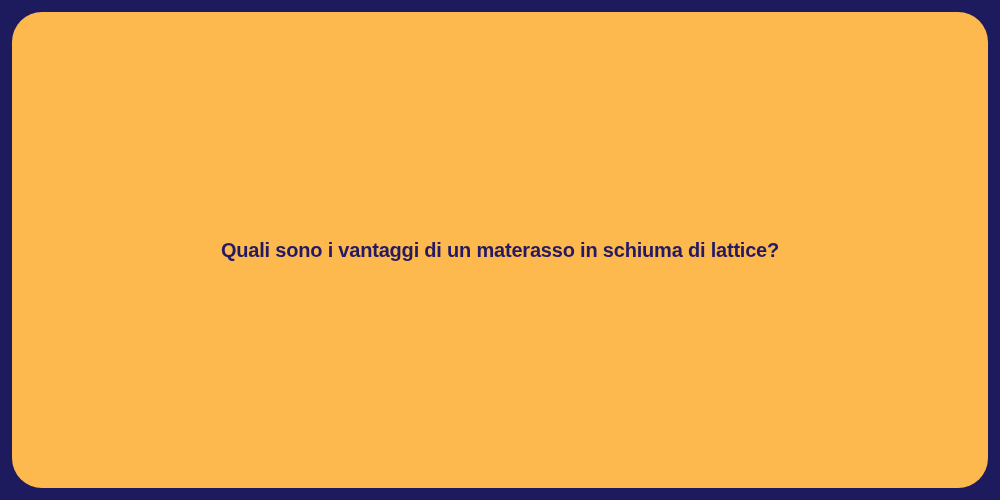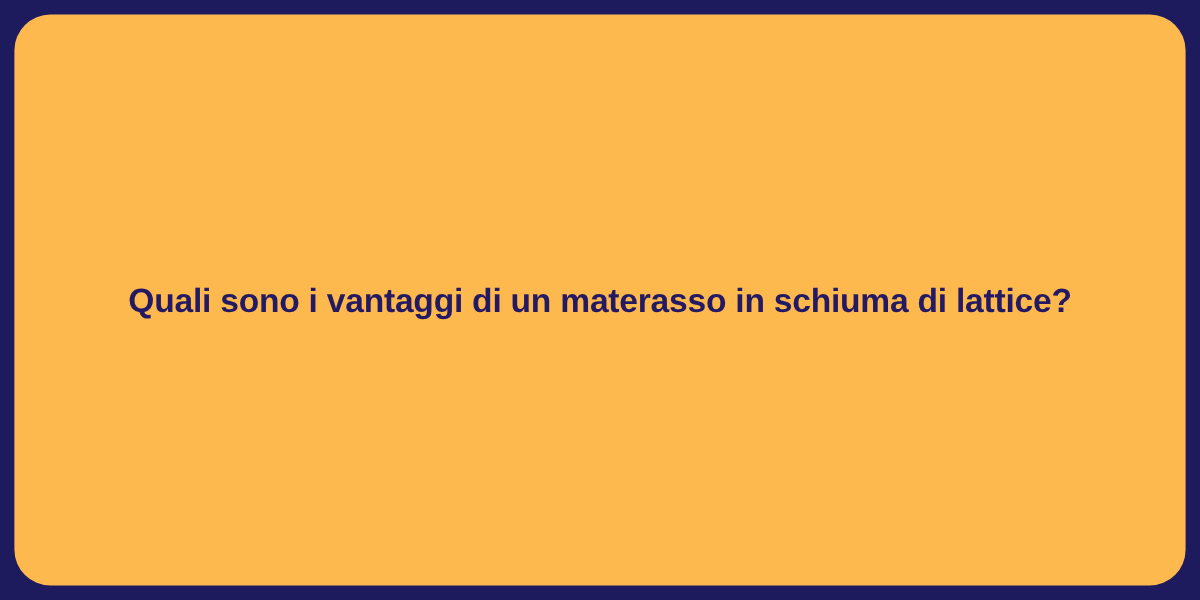--- a/index.html
+++ b/index.html
@@ -59,16 +59,16 @@
     white-space: nowrap;
     -webkit-font-smoothing: antialiased;
   }
 </style>
 </head>
 <body>
 
 <div id="canvas" style="background: rgb(30, 26, 94); width: 1000px; height: 500px; padding: 12px;">
   <div id="card" style="background: rgb(253, 185, 78); border-radius: 30px;">
     <div id="question-wrap">
-      <h1 id="question-text" style="color: rgb(36, 26, 99); font-size: 28px; font-weight: bold; text-align: center;">Quali sono i vantaggi di un materasso in schiuma di lattice?</h1>
+      <h1 id="question-text" style="color: rgb(36, 26, 99); font-size: 20px; font-weight: bold; text-align: center;">Quali sono i vantaggi di un materasso in schiuma di lattice?</h1>
     </div>
   </div>
 </div>
 
 </body></html>

